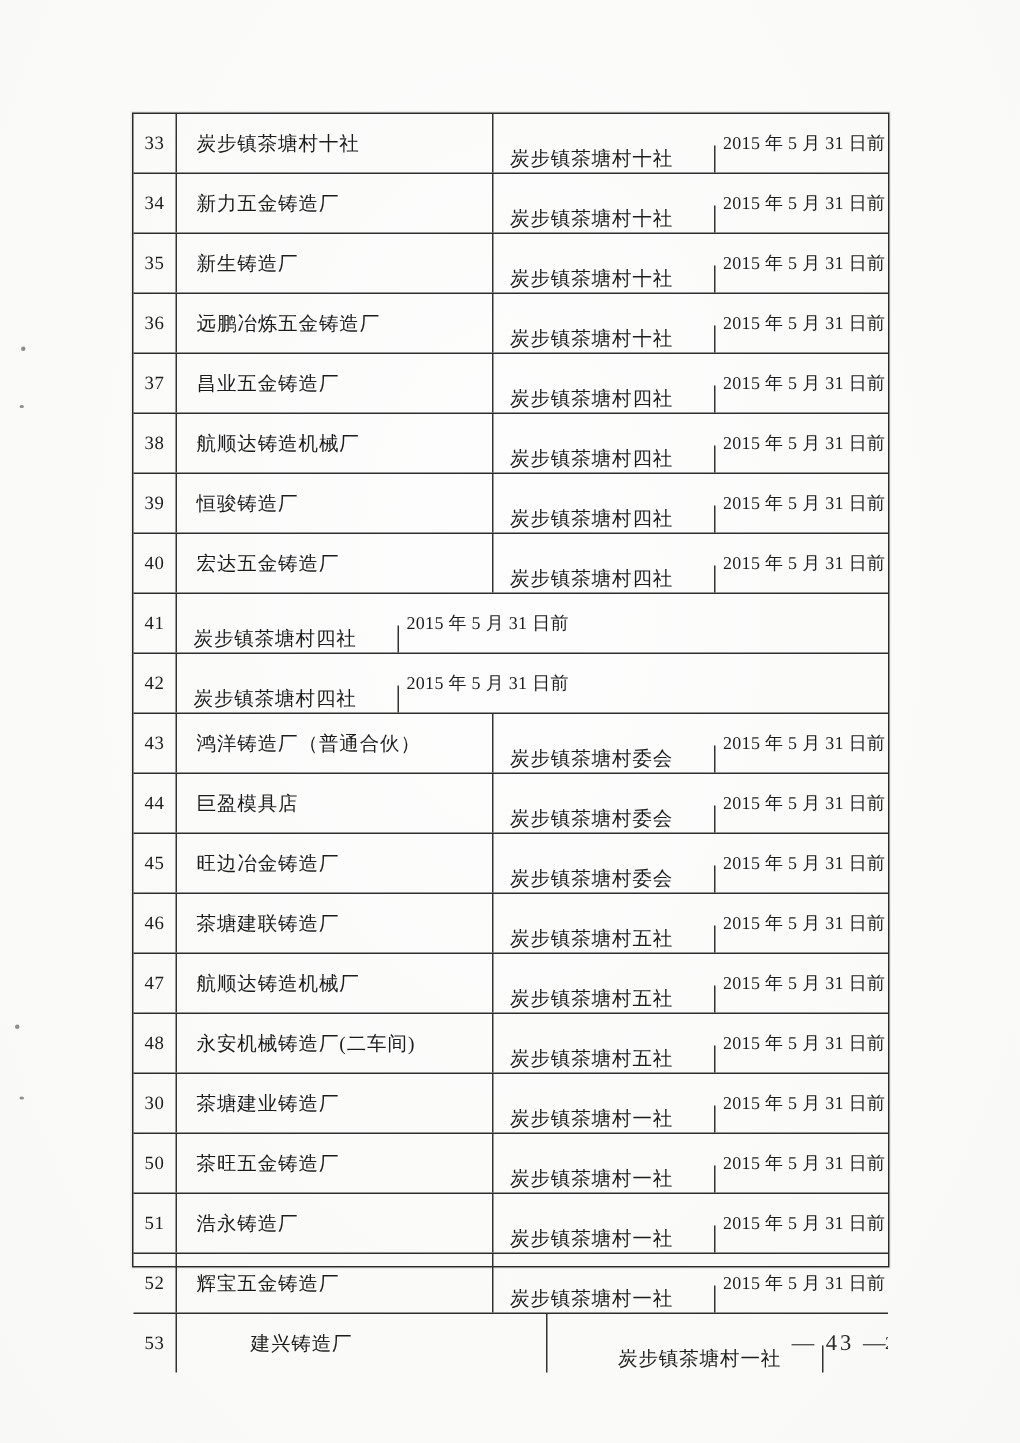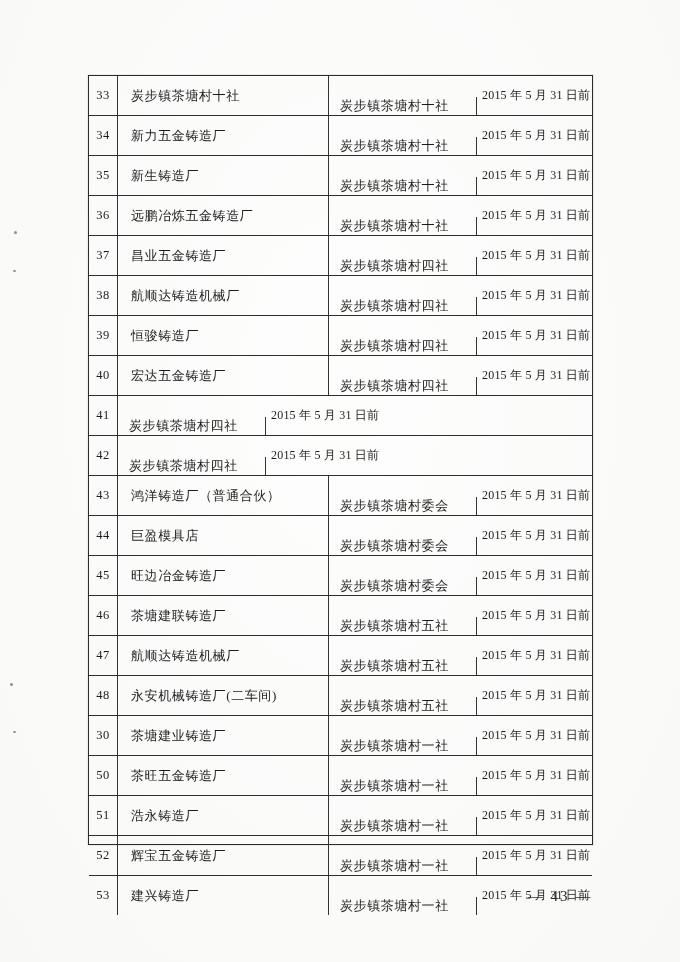--- a/index.html
+++ b/index.html
@@ -37,20 +37,21 @@
   }
   .t-row {
     flex: 1;
     display: flex;
     align-items: stretch;
     border-bottom: 1.5px solid #2e2e2e;
     box-sizing: border-box;
   }
   .t-row:last-child {
     border-bottom: none;
+    gap: 36px;
   }
   .t-cell {
     display: flex;
     align-items: center;
     box-sizing: border-box;
     border-right: 1.4px solid #333;
     overflow: hidden;
     white-space: nowrap;
   }
   .t-cell:last-child {

